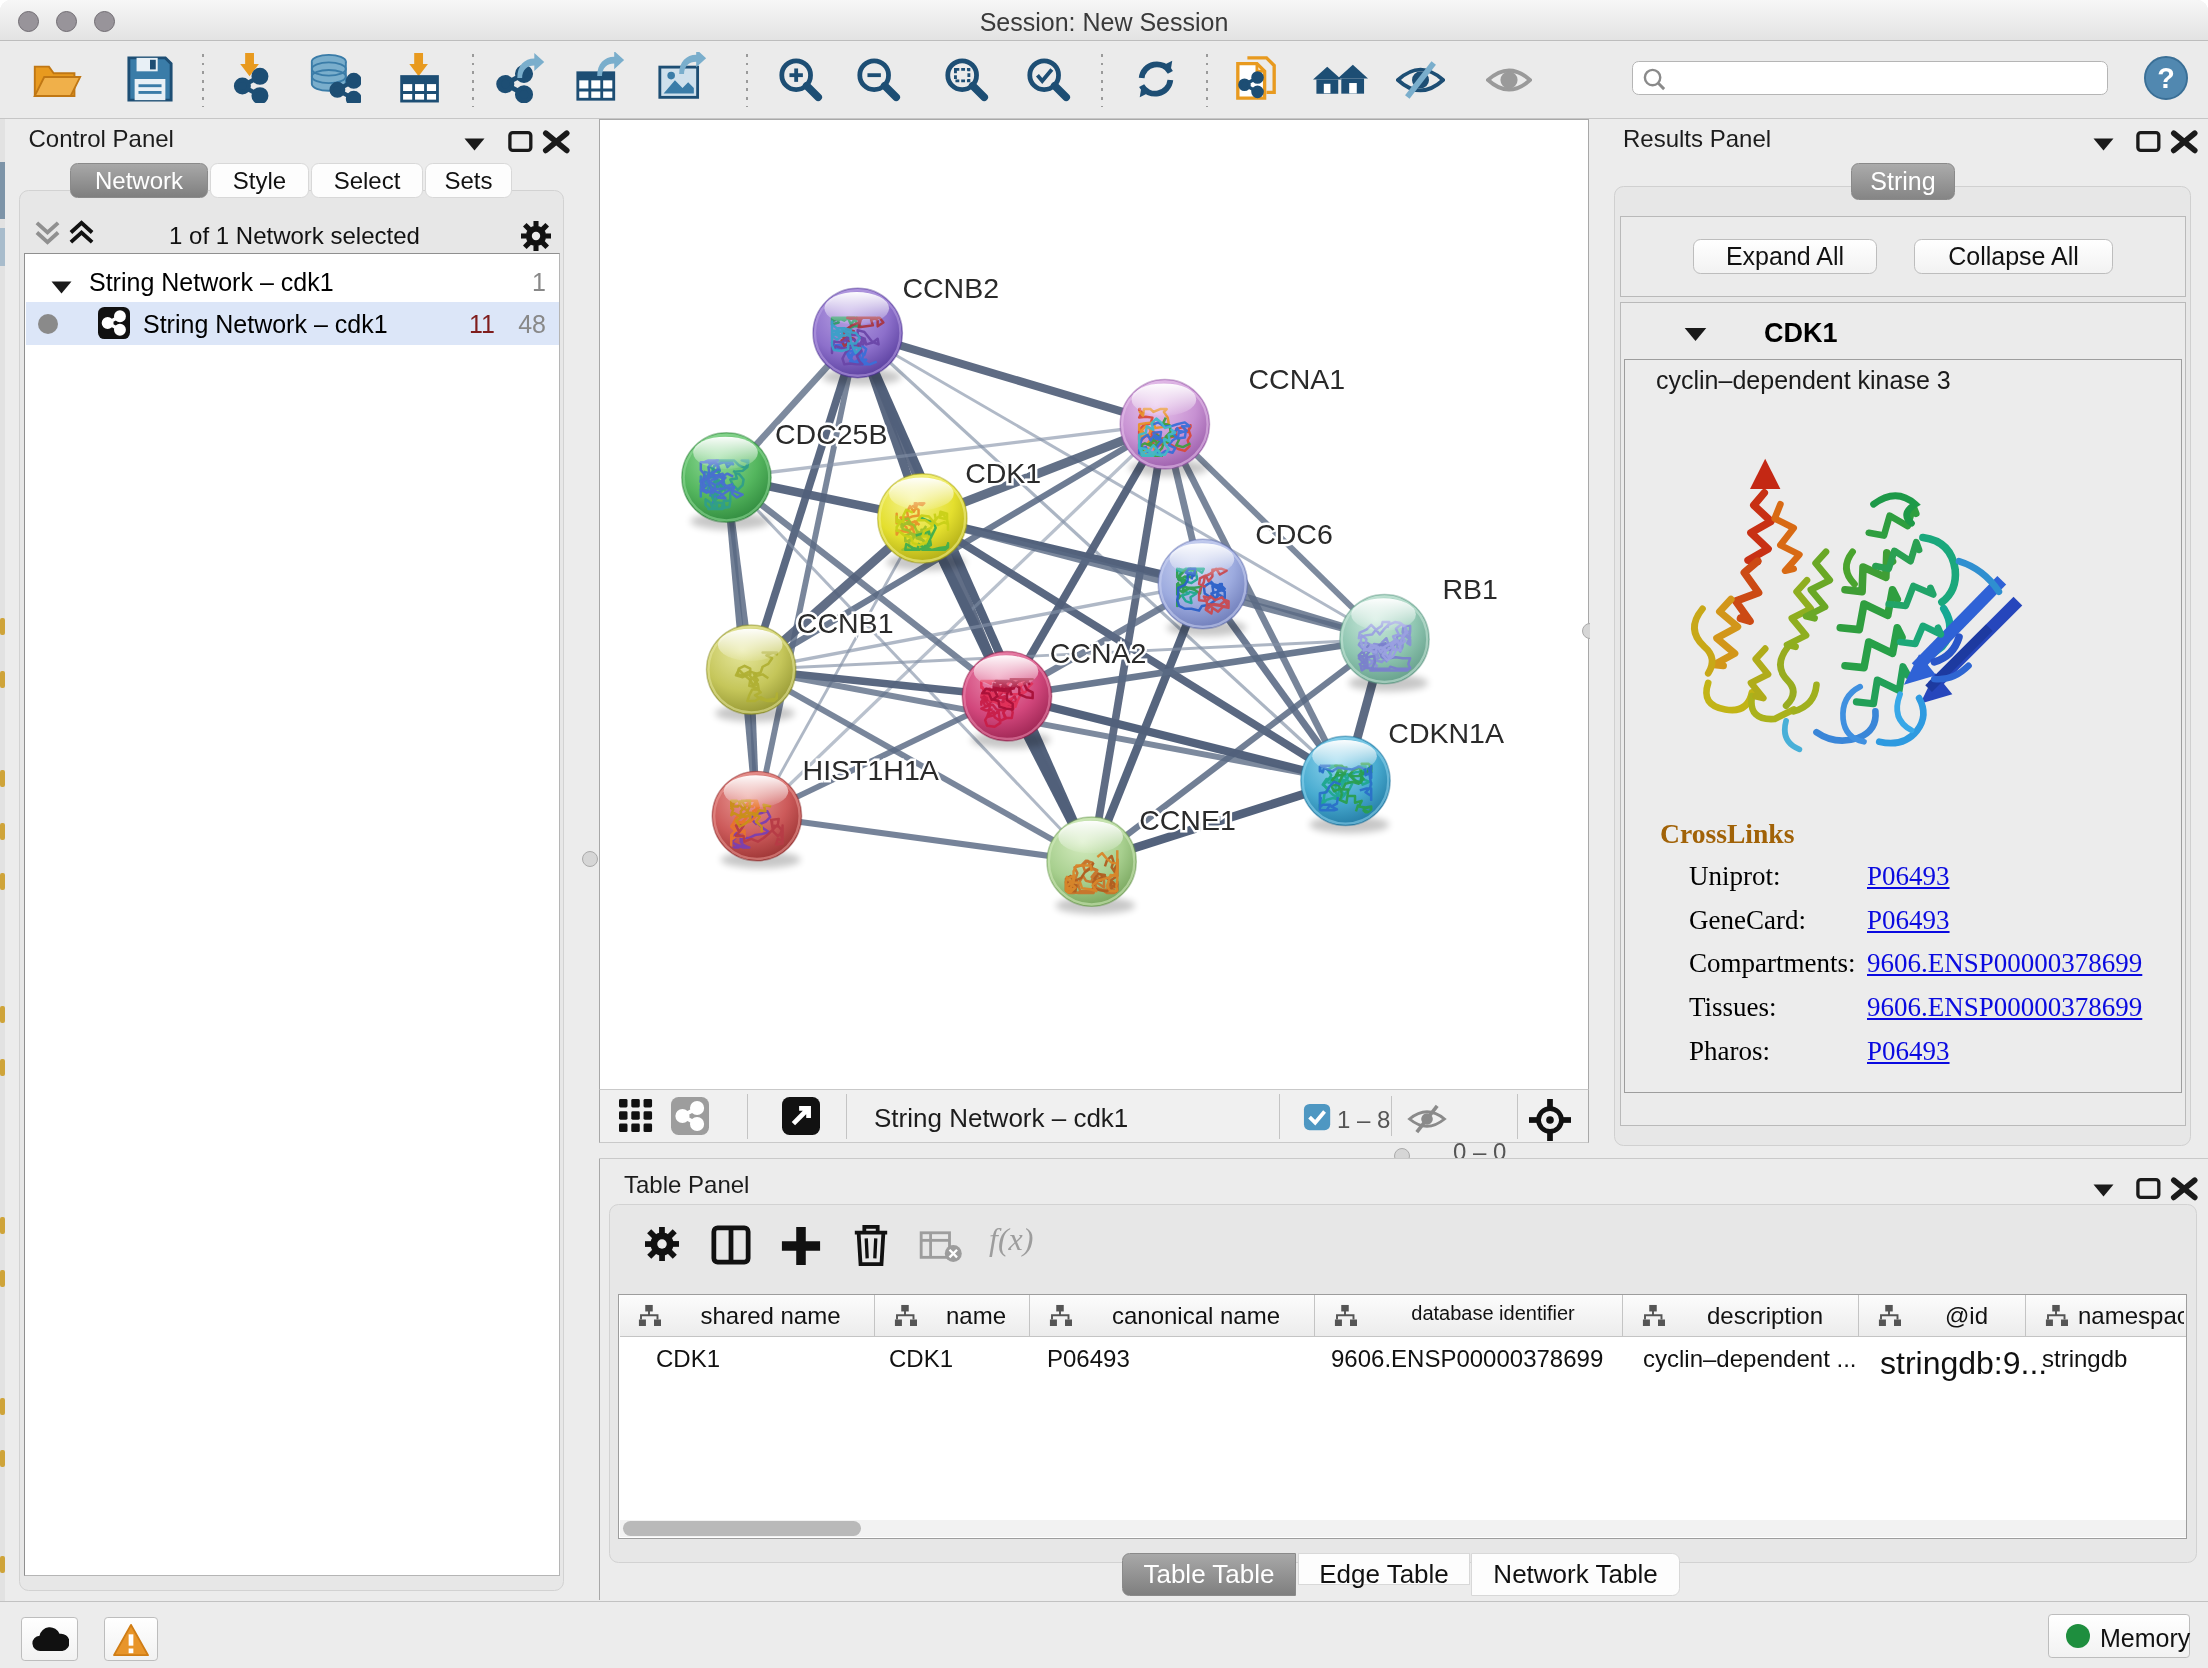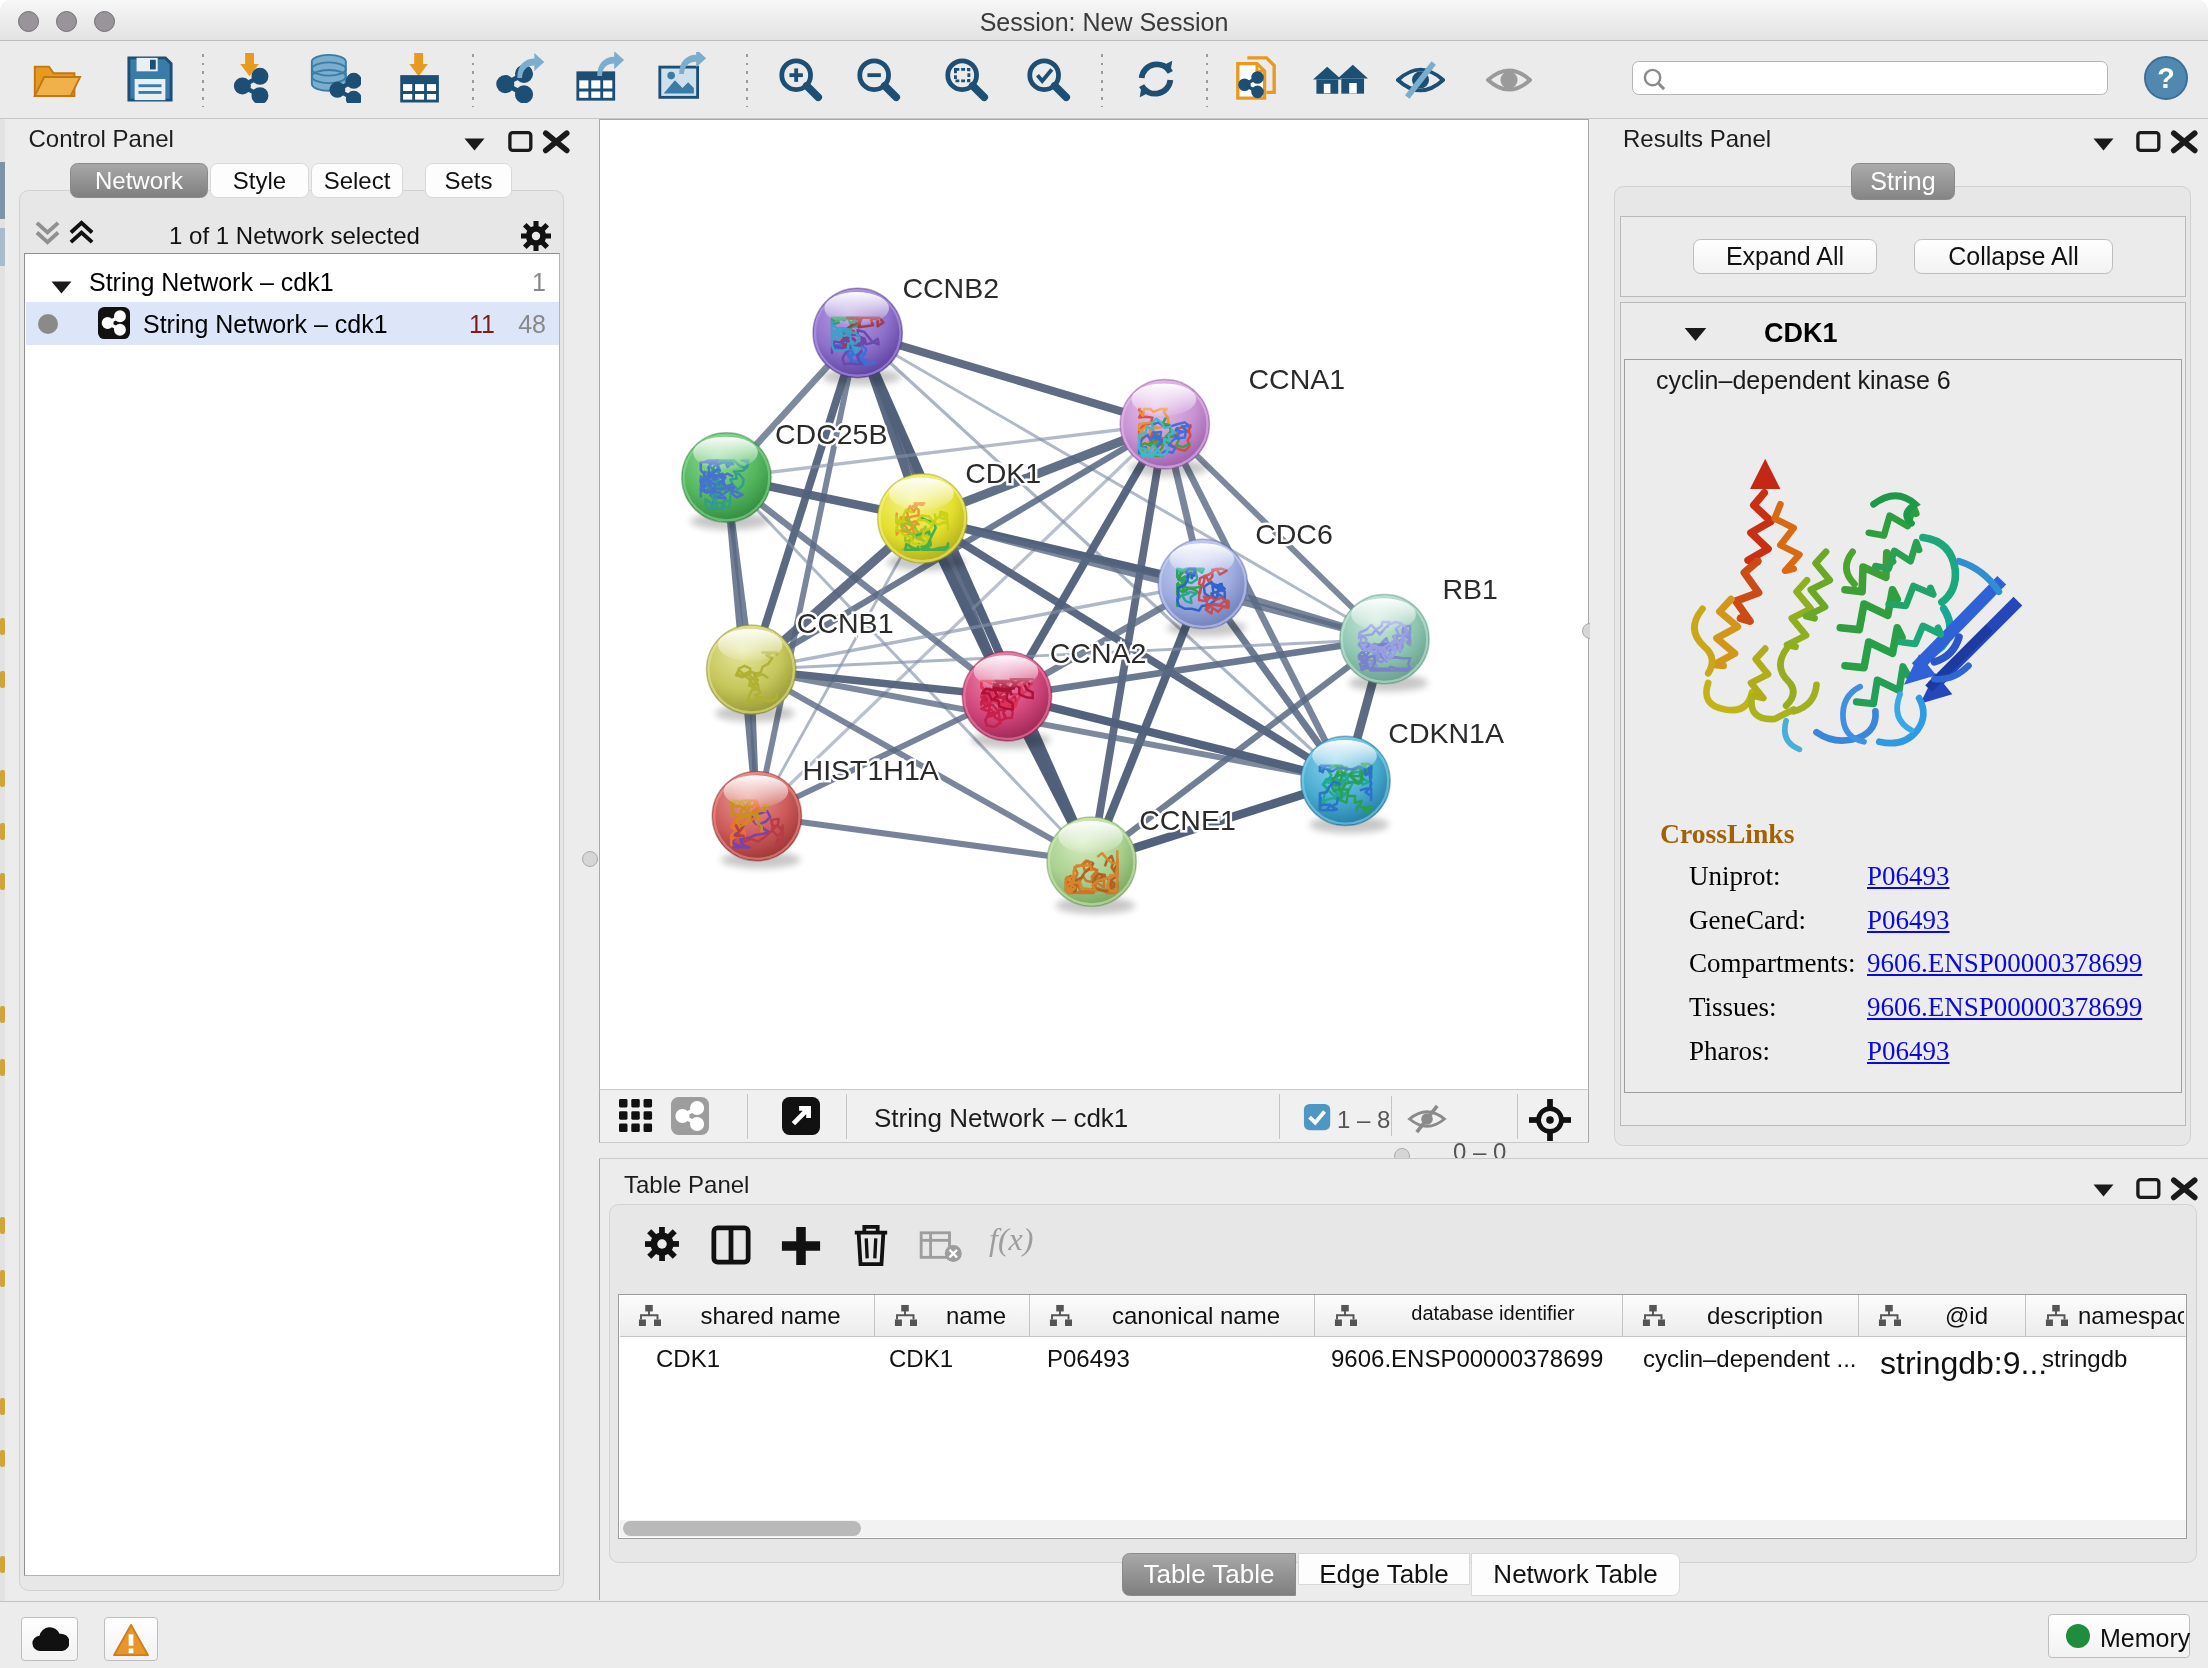--- a/index.html
+++ b/index.html
@@ -176,21 +176,21 @@
   </svg>
 <svg style="position:absolute;left:508px;top:127px" width="28.5" height="28.5" viewBox="0 0 30 30" xmlns="http://www.w3.org/2000/svg">
     <rect x="2" y="6.0" width="22" height="18.6" rx="3" fill="none" stroke="#1a1a1a" stroke-width="3.5"></rect>
   </svg>
 <svg style="position:absolute;left:542px;top:127px" width="28.5" height="28.5" viewBox="0 0 30 30" xmlns="http://www.w3.org/2000/svg">
     <path d="M4 6.6 L26 24.599999999999998 M26 6.6 L4 24.599999999999998" stroke="#1a1a1a" stroke-width="6" stroke-linecap="round"></path>
   </svg>
 <div class="abs" style="left:19px;top:190px;width:545px;height:1401px;background:#e7e7e7;border:1px solid #d2d2d2;border-radius:9.5px"></div>
 <div class="abs tab-sel" style="left:70px;top:163px;width:138px;height:35px;border-radius:7.6px;font-size:24px;text-align:center;line-height:33px;position:absolute">Network</div>
 <div class="abs tab-un" style="left:210px;top:163px;width:99px;height:35px;border-radius:7.6px;font-size:24px;text-align:center;line-height:33px">Style</div>
-<div class="abs tab-un" style="left:311px;top:163px;width:92px;height:35px;border-radius:7.6px;font-size:24px;text-align:center;line-height:33px">Select</div>
+<div class="abs tab-un" style="left:311px;top:163px;width:112px;height:35px;border-radius:7.6px;font-size:24px;text-align:center;line-height:33px">Select</div>
 <div class="abs tab-un" style="left:425px;top:163px;width:87px;height:35px;border-radius:7.6px;font-size:24px;text-align:center;line-height:33px">Sets</div>
 <svg style="position:absolute;left:34px;top:219px" width="27" height="27" viewBox="0 0 28 28" xmlns="http://www.w3.org/2000/svg">
     <path d="M3 4 L14 14 L25 4 M3 14 L14 24 L25 14" fill="none" stroke="#909090" stroke-width="4"></path>
   </svg>
 <svg style="position:absolute;left:68px;top:219px" width="27" height="27" viewBox="0 0 28 28" xmlns="http://www.w3.org/2000/svg">
     <path d="M3 14 L14 4 L25 14 M3 24 L14 14 L25 24" fill="none" stroke="#111" stroke-width="4"></path>
   </svg>
 <div class="abs" style="left:114px;top:222px;width:361px;text-align:center;font-size:24px;color:#111">1 of 1 Network selected</div>
 <svg style="position:absolute;left:521px;top:221px" width="30" height="30" viewBox="0 0 32 32" xmlns="http://www.w3.org/2000/svg">
     <circle cx="16.0" cy="16.0" r="10.88" fill="#111"></circle>
@@ -595,21 +595,21 @@
 <div class="abs" style="left:1851px;top:163px;width:104px;height:37px;background:linear-gradient(#ababab,#858585);border:1px solid #8a8a8a;border-radius:7.6px;color:#fff;font-size:25px;text-align:center;line-height:35px">String</div>
 <div class="abs" style="left:1620px;top:216px;width:566px;height:81px;border:1px solid #b9b9b9;background:#ebebeb"></div>
 <div class="btn" style="left:1693px;top:239px;width:184px;height:35px;font-size:25px;line-height:33px">Expand All</div>
 <div class="btn" style="left:1914px;top:239px;width:199px;height:35px;font-size:25px;line-height:33px">Collapse All</div>
 <div class="abs" style="left:1620px;top:302px;width:566px;height:824px;border:1px solid #b9b9b9;background:#ebebeb"></div>
 <svg style="position:absolute;left:1682px;top:320px" width="27" height="27" viewBox="0 0 28 28" xmlns="http://www.w3.org/2000/svg">
     <path d="M2.8000000000000003 8.4 L25.2 8.4 L14.0 21.84 Z" fill="#1a1a1a"></path>
   </svg>
 <div class="abs" style="left:1764px;top:318px;font-size:27px;font-weight:bold;color:#000">CDK1</div>
 <div class="abs" style="left:1624px;top:359px;width:558px;height:734px;border:1px solid #9d9d9d;background:#ececec"></div>
-<div class="abs" style="left:1656px;top:366px;font-size:25px;color:#1a1a1a">cyclin–dependent kinase 6</div>
+<div class="abs" style="left:1656px;top:366px;font-size:25px;color:#1a1a1a">cyclin–dependent kinase 3</div>
 <svg class="abs" style="left:1674px;top:447px" width="361" height="333" viewBox="0 0 380 350" xmlns="http://www.w3.org/2000/svg">
     <path d="M96 12 L112 44 L80 44 Z" fill="#c42814"></path>
     <path d="M95 48 L84 61 L102 78 L81 90 L99 107 L78 119 L88 120" fill="none" stroke="#c83014" stroke-width="8" stroke-linejoin="round" stroke-linecap="round"></path>
     <path d="M88 120 L74 132 L89 153 L65 162 L80 183 L70 180" fill="none" stroke="#cc4a14" stroke-width="8" stroke-linejoin="round" stroke-linecap="round"></path>
     <path d="M112 60 L106 75 L126 85 L112 103 L132 113 L117 130 L126 128" fill="none" stroke="#d86a14" stroke-width="7" stroke-linejoin="round" stroke-linecap="round"></path>
     <path d="M60 160 L48 173 L67 189 L45 201 L64 217 L42 229 L52 230" fill="none" stroke="#d2961a" stroke-width="7.5" stroke-linejoin="round" stroke-linecap="round"></path>
     <path d="M30 170 q-18 22 2 40 q14 12 4 28" fill="none" stroke="#c8a818" stroke-width="7" stroke-linecap="round"></path>
     <path d="M36 248 q-8 24 18 28 q24 4 28 -18" fill="none" stroke="#c2b416" stroke-width="7" stroke-linecap="round"></path>
     <path d="M82 262 q-4 26 24 24 l20 -10" fill="none" stroke="#aab21c" stroke-width="7" stroke-linecap="round"></path>
     <path d="M120 210 q-16 20 0 36 q12 12 -2 26" fill="none" stroke="#98ac20" stroke-width="7" stroke-linecap="round"></path>

